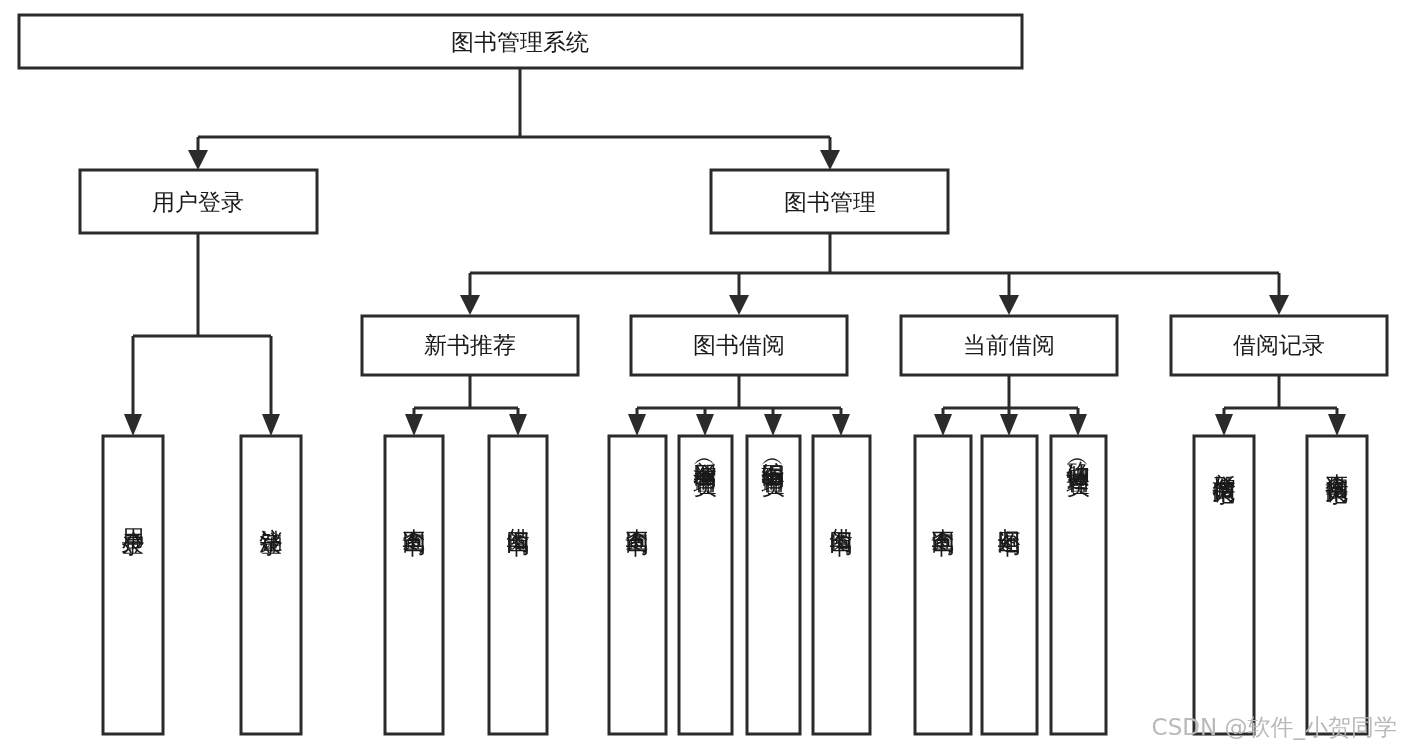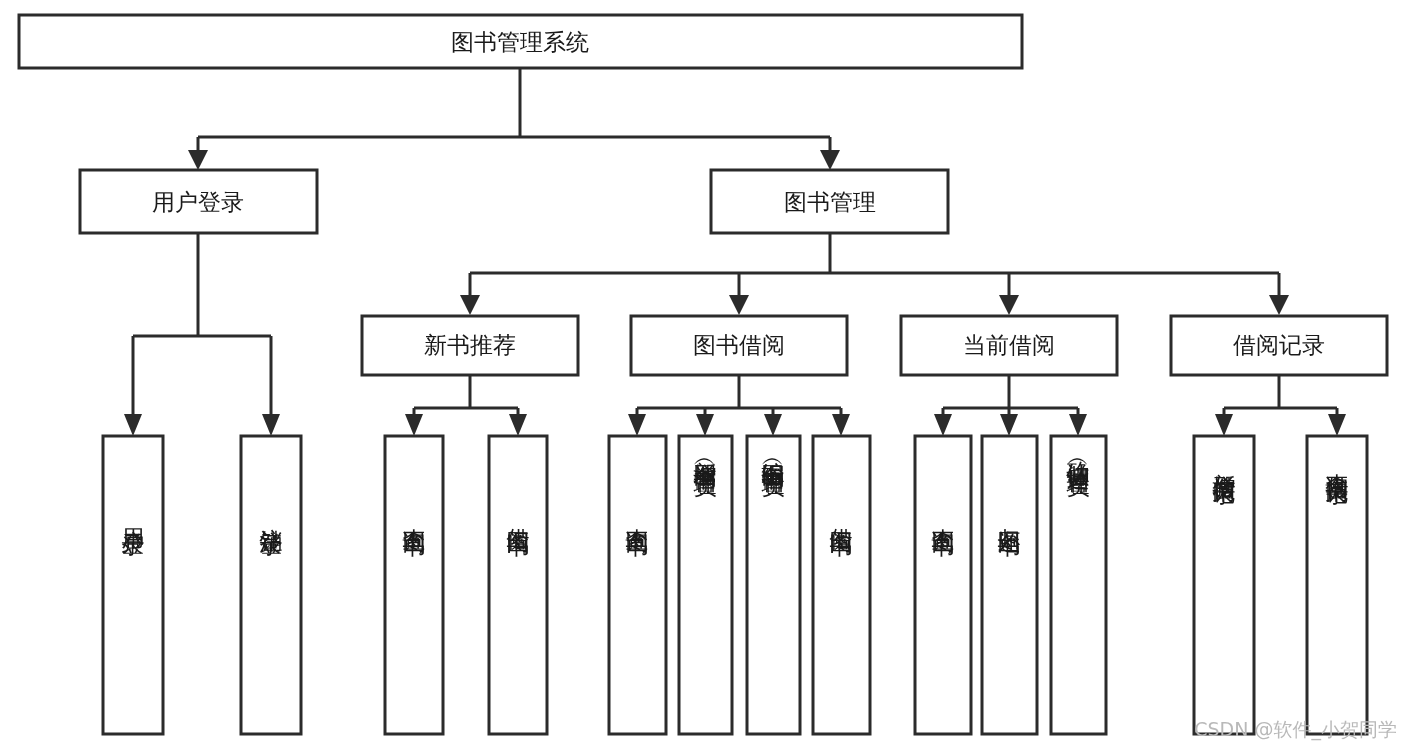--- a/index.html
+++ b/index.html
@@ -57,21 +57,21 @@
     white-space: nowrap;
     transform: translateX(-50%);
     text-align: center;
     user-select: none;
   }
   .watermark {
     position: absolute;
     right: 8px;
     bottom: 4px;
     font-family: "DejaVu Sans", "Liberation Sans", sans-serif;
-    font-size: 19px;
+    font-size: 23px;
     color: #b9b9b9;
     white-space: nowrap;
     user-select: none;
   }
 </style>
 </head>
 <body>
 
 <div id="page">
 

